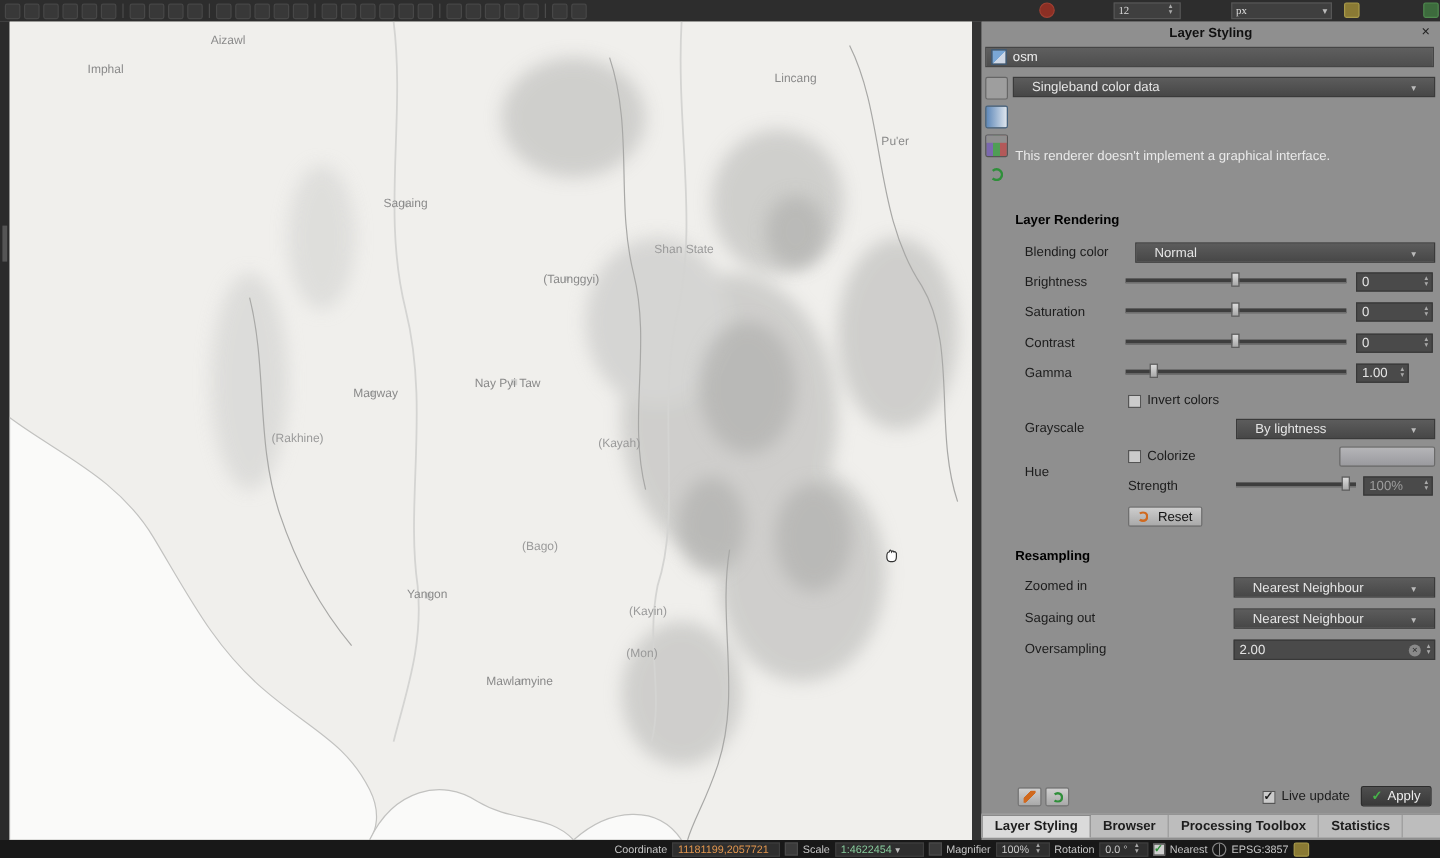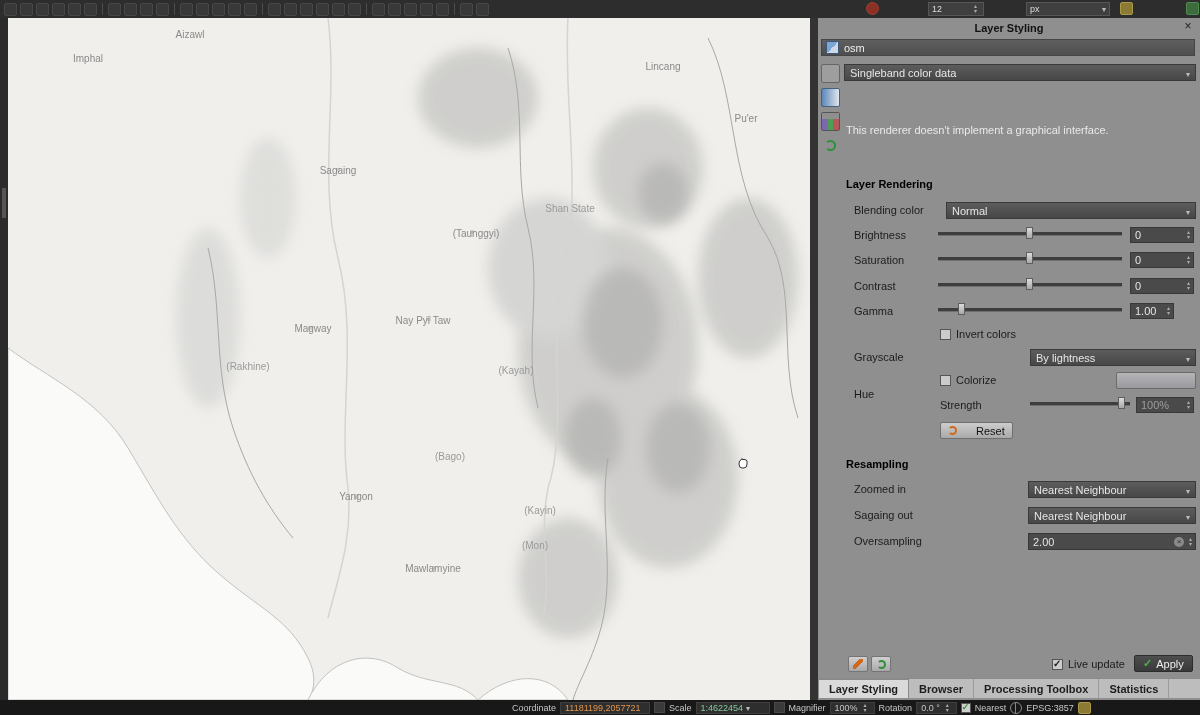--- a/index.html
+++ b/index.html
@@ -1,21 +1,21 @@
 <!DOCTYPE html>
 <html><head>
 <meta charset="utf-8">
 <style>
   html,body{margin:0;padding:0}
   body{width:1200px;height:715px;position:relative;overflow:hidden;
        background:#7f7f7f;font-family:"Liberation Sans",sans-serif;}
 
   
   #toolbar{position:absolute;left:0;top:0;width:1200px;height:18px;background:#2d2d2d;
-           display:flex;align-items:center;gap:3px;padding-left:4px;box-sizing:border-box;}
+           display:flex;align-items:center;gap:3px;padding-left:4px;box-sizing:border-box;font-family:Liberation Serif, serif;}
   .tbi{width:13px;height:13px;background:#383838;border:1px solid #474747;border-radius:2px;box-sizing:border-box;flex:none}
   .tbi.red{background:#8c2f24;border-color:#a04033;border-radius:7px}
   .tbi.yellow{background:#8a7a34;border-color:#a89a4a}
   .tbi.green{background:#3d6b3d;border-color:#4f8a4f}
   .tbsep{width:1px;height:12px;background:#4b4b4b;margin:0 2px;flex:none}
   .tb-ctrl{position:absolute;top:2px;height:14px;background:#3f3f3f;border:1px solid #565656;
            color:#ddd;font-size:9px;display:flex;align-items:center;justify-content:space-between;
            padding:0 3px;box-sizing:border-box}
   #font-size-spin{left:928px;width:56px}
   #units-combo{left:1026px;width:84px}
@@ -52,41 +52,41 @@
   .ico-hist-inner{position:absolute;left:0;top:0;right:0;height:6px;background:#8f8f8f}
   .ring{box-sizing:border-box;border:2px solid #2f8f3a;border-radius:50%;border-left-color:transparent}
   .ico-history .ring{position:absolute;left:3px;top:3px;width:11px;height:11px}
 
   .content{position:absolute;left:26px;top:44px;width:352px;height:616px}
   .content .lbl{position:absolute;font-size:11px;color:#1c1c1c;white-space:nowrap}
   .heading{position:absolute;font-weight:bold;color:#000}
   .note{position:absolute;color:#e9e9e9;font-size:11px}
 
   .dcombo{position:absolute;background:linear-gradient(#5c5c5c,#474747);border:1px solid #3a3a3a;color:#e6e6e6;
-          display:flex;align-items:center;justify-content:space-between;padding:0 5px;font-size:11px;
+          display:flex;align-items:center;justify-content:space-between;padding:0 15px;font-size:11px;
           box-sizing:border-box;height:17px}
   .spin{position:absolute;background:#4a4a4a;border:1px solid #383838;color:#e4e4e4;display:flex;align-items:center;
         box-sizing:border-box;height:16px;padding-left:4px;font-size:11px}
   .spin .val{flex:1}
   .spin.dim .val{color:#9d9d9d}
   .clear-ico{width:10px;height:10px;border-radius:50%;background:#8a8a8a;color:#2c2c2c;font-size:8px;line-height:10px;
              text-align:center;margin-right:2px;flex:none}
   .clear-ico::before{content:"×"}
 
   .slider{position:absolute;height:14px}
   .slider .groove{position:absolute;left:0;right:0;top:6px;height:3px;background:#3e3e3e;border-bottom:1px solid #6f6f6f}
   .slider .handle{position:absolute;top:1px;width:7px;height:12px;background:linear-gradient(#dcdcdc,#a8a8a8);border:1px solid #5e5e5e;box-sizing:border-box}
 
   .cbx{position:absolute;width:11px;height:11px;background:#cbcbcb;border:1px solid #555;box-sizing:border-box}
   .cbx.checked::after{content:"✓";position:absolute;left:0;top:-2px;font-size:10px;font-weight:bold;color:#1c1c1c}
 
   .swatch{position:absolute;background:linear-gradient(#b5b5b8,#9a9a9e);border:1px solid #6a6a6a;border-radius:2px}
 
   .reset-btn{position:absolute;background:linear-gradient(#cdcdcd,#a9a9a9);border:1px solid #6f6f6f;border-radius:2px;
-             display:flex;align-items:center;gap:19px;padding:0 7px;height:17px;font-size:11px;color:#111;box-sizing:border-box}
+             display:flex;align-items:center;gap:8px;padding:0 7px;height:17px;font-size:11px;color:#111;box-sizing:border-box}
   .reset-btn .ring{width:9px;height:9px;border-color:#d0691e;border-left-color:transparent;flex:none}
 
   .mini-btn{position:absolute;width:20px;height:16px;background:linear-gradient(#d0d0d0,#a9a9a9);border:1px solid #757575;
             border-radius:2px;display:flex;align-items:center;justify-content:center;box-sizing:border-box}
   .mini-orange{width:10px;height:10px;background-image:linear-gradient(135deg,transparent 30%,#d0691e 30%,#d0691e 60%,transparent 60%)}
   .mini-green.ring{width:9px;height:9px}
 
   .apply-btn{position:absolute;background:linear-gradient(#4e4e4e,#393939);border:1px solid #2c2c2c;color:#eee;
              display:flex;align-items:center;gap:4px;padding:0 8px;height:17px;border-radius:2px;font-size:11px;box-sizing:border-box}
   .apply-check::before{content:"✓";color:#47b24a;font-weight:bold}

